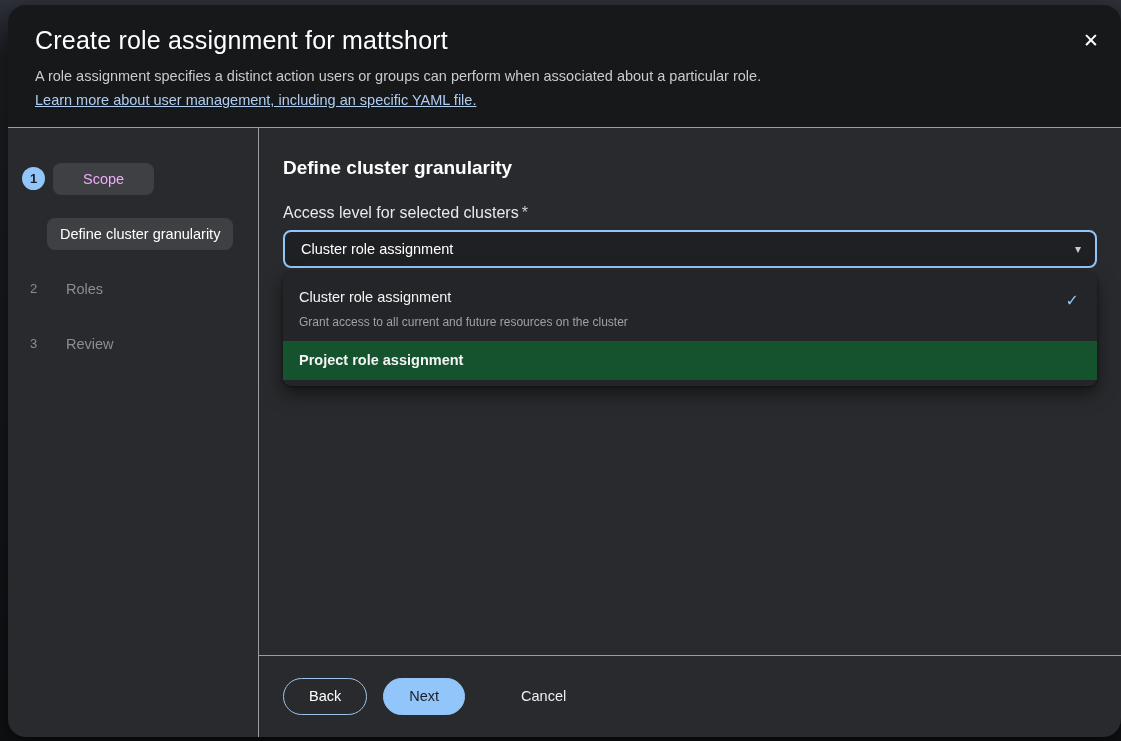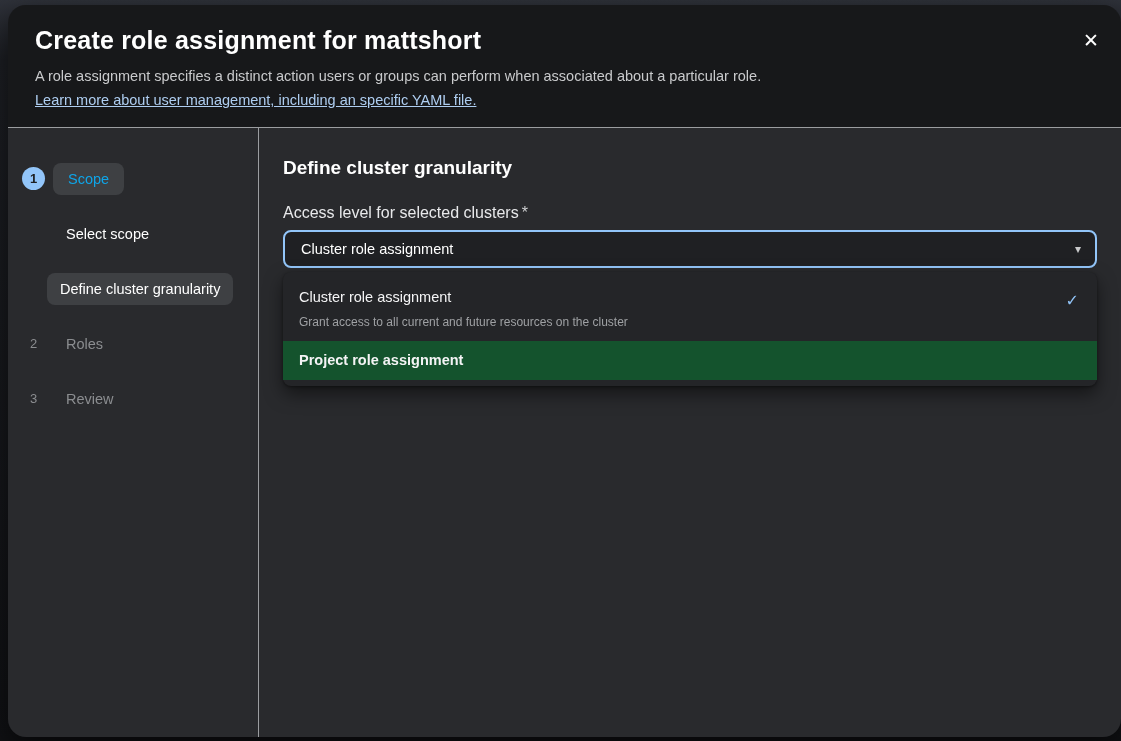--- a/index.html
+++ b/index.html
@@ -26,21 +26,21 @@
   
   .modal-header {
     position: relative;
     background: #17181a;
     padding: 21px 60px 18px 27px;
     border-bottom: 1px solid #9b9da0;
     flex: 0 0 auto;
   }
   .modal-title {
     font-size: 25px;
-    font-weight: 700;
+    font-weight: 400;
     color: #ffffff;
     letter-spacing: .2px;
   }
   .modal-desc {
     margin-top: 13px;
     font-size: 14.5px;
     color: #c9cacc;
   }
   .modal-link {
     display: inline-block;
@@ -89,22 +89,22 @@
     font-weight: 700;
   }
   .step-number.pending {
     background: transparent;
     color: #8b8d90;
     font-weight: 400;
   }
   .step-label {
     margin-left: 8px;
     font-size: 14.5px;
-    color: #0ea5e9;
-    padding: 8px 15px;
+    color: #f0abfc;
+    padding: 8px 30px;
     border-radius: 8px;
   }
   .step-label.chip { background: #3e4043; }
   .step-label.pending { color: #8b8d90; padding: 8px 13px; }
   .substep-label {
     margin-left: 31px;
     font-size: 14.5px;
     color: #ffffff;
     padding: 8px 13px;
     border-radius: 8px;
@@ -212,23 +212,20 @@
     <a class="modal-link">Learn more about user management, including an specific YAML file.</a>
     <button class="close-btn">✕</button>
   </div>
 
   <div class="modal-body">
 
     <nav class="wizard-nav">
       <div class="nav-row">
         <span class="step-number current">1</span>
         <span class="step-label chip">Scope</span>
-      </div>
-      <div class="nav-row">
-        <span class="substep-label">Select scope</span>
       </div>
       <div class="nav-row">
         <span class="substep-label current">Define cluster granularity</span>
       </div>
       <div class="nav-row">
         <span class="step-number pending">2</span>
         <span class="step-label pending">Roles</span>
       </div>
       <div class="nav-row">
         <span class="step-number pending">3</span>
@@ -261,16 +258,21 @@
             </div>
             <div class="menu-option hovered">
               <div>
                 <div class="option-title">Project role assignment</div>
               </div>
             </div>
           </div>
         </div>
       </div>
 
+      <div class="modal-footer">
+        <button class="btn btn-back">Back</button>
+        <button class="btn btn-next">Next</button>
+        <button class="btn btn-cancel">Cancel</button>
+      </div>
 
     </div>
   </div>
 </div>
 
 </body></html>

